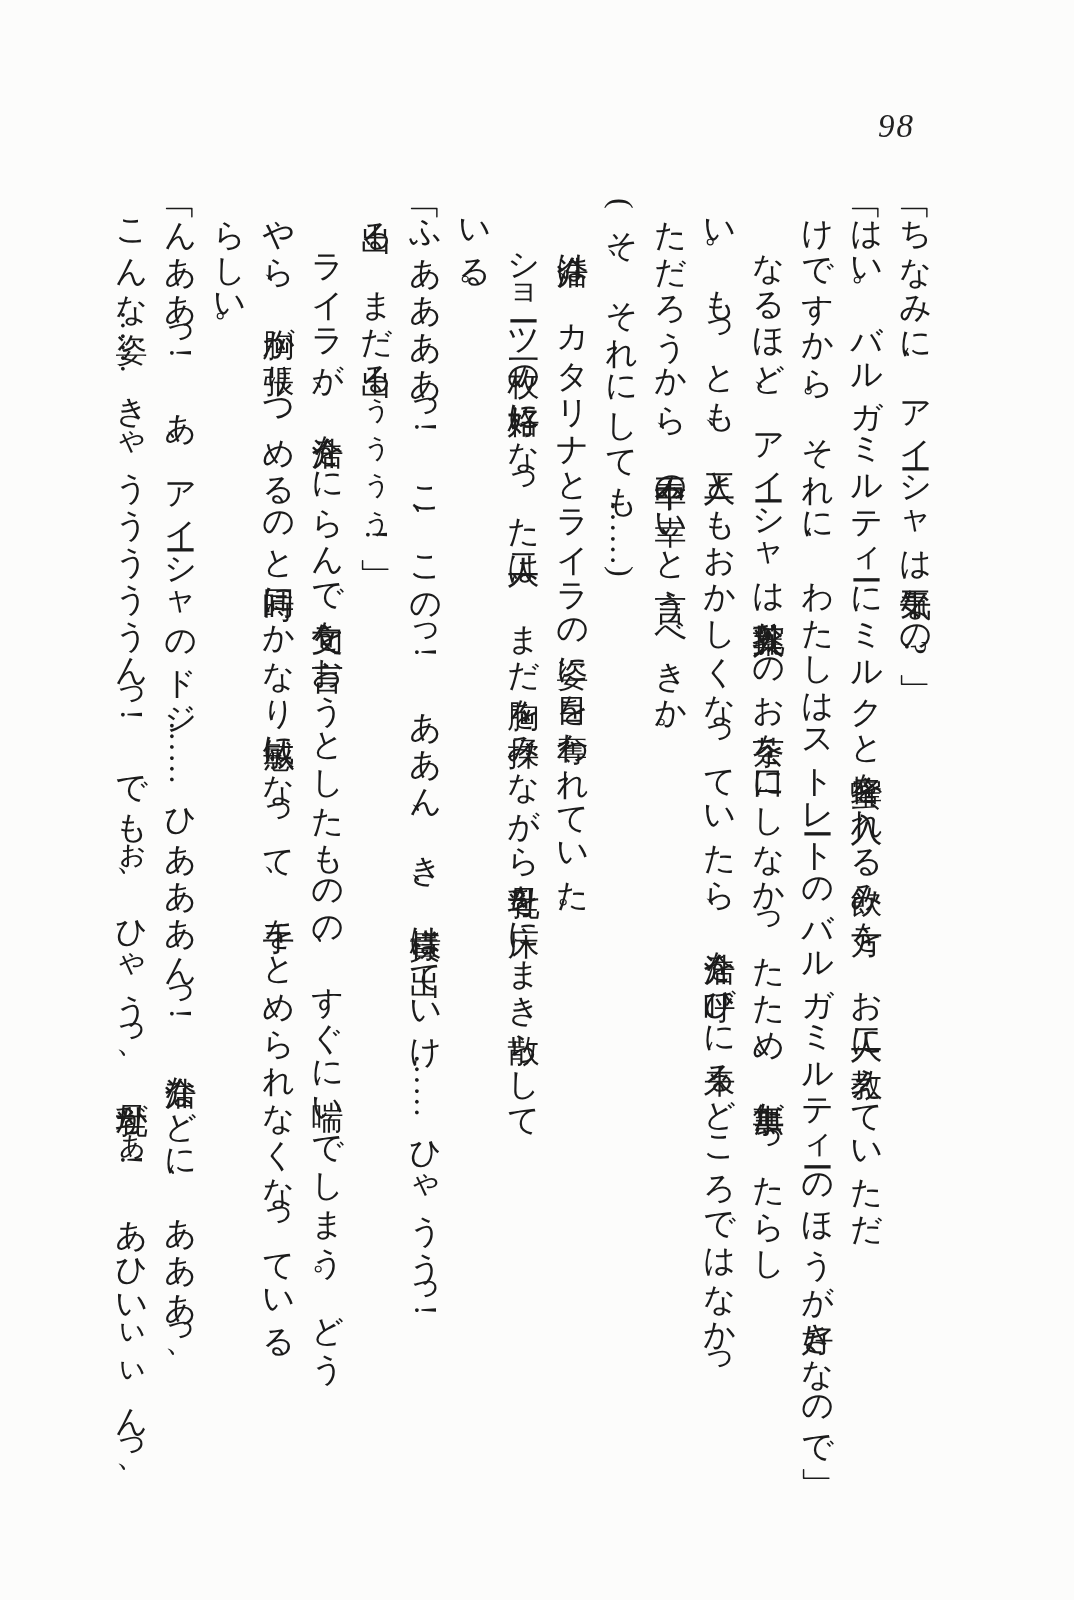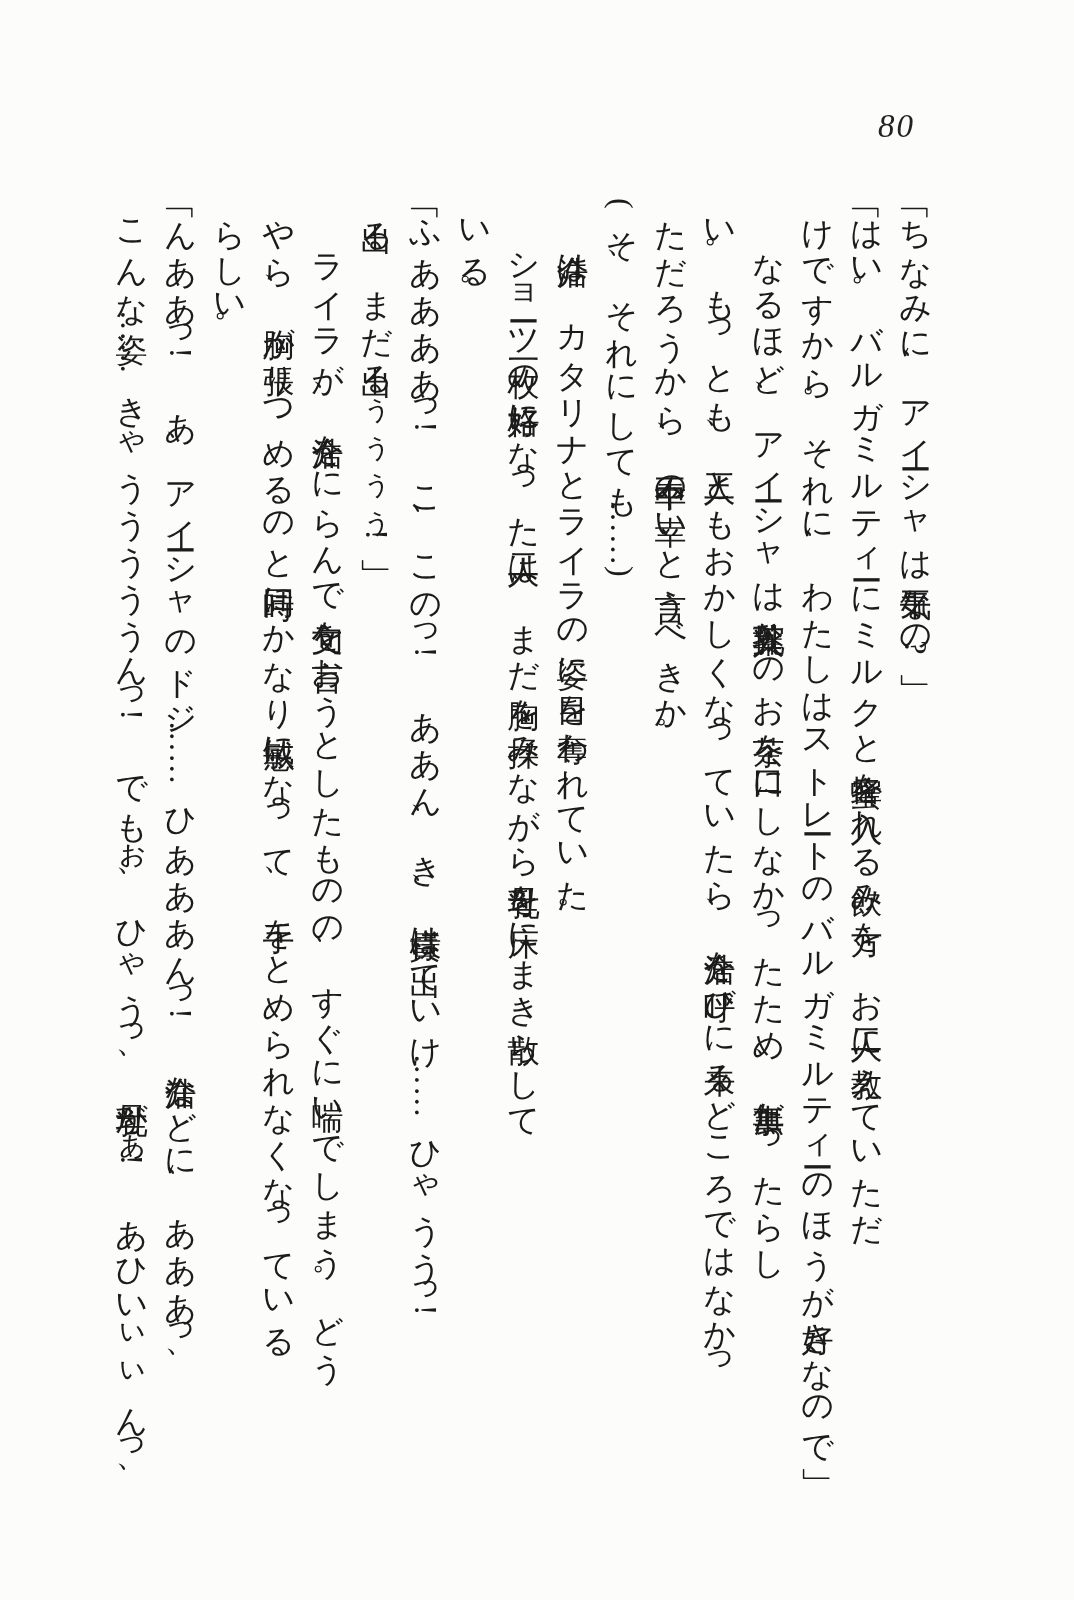--- a/index.html
+++ b/index.html
@@ -42,21 +42,21 @@
     white-space: nowrap;
   }
   .text-block p.indent {
     text-indent: 33px;
   }
 </style>
 </head>
 <body>
 
 <div class="page">
-  <div class="page-number">80</div>
+  <div class="page-number">98</div>
 
   <div class="text-block">
     <p>「ちなみに、アイーシャは平気なの?」</p>
     <p>「はい。バルガミルティーにミルクと蜂蜜を入れる飲み方を、お二人に教えていただ</p>
     <p>けですから。それに、わたしはストレートのバルガミルティーのほうが好きなので」</p>
     <p class="indent">なるほど、アイーシャは搾乳薬入りのお茶を口にしなかったため、無事だったらし</p>
     <p>い。もっとも、三人ともおかしくなっていたら、浩介を呼びに来るどころではなかっ</p>
     <p>ただろうから、不幸中の幸いと言うべきか。</p>
     <p>(そ、それにしても……)</p>
     <p class="indent">浩介は、カタリナとライラの姿に目を奪われていた。</p>

